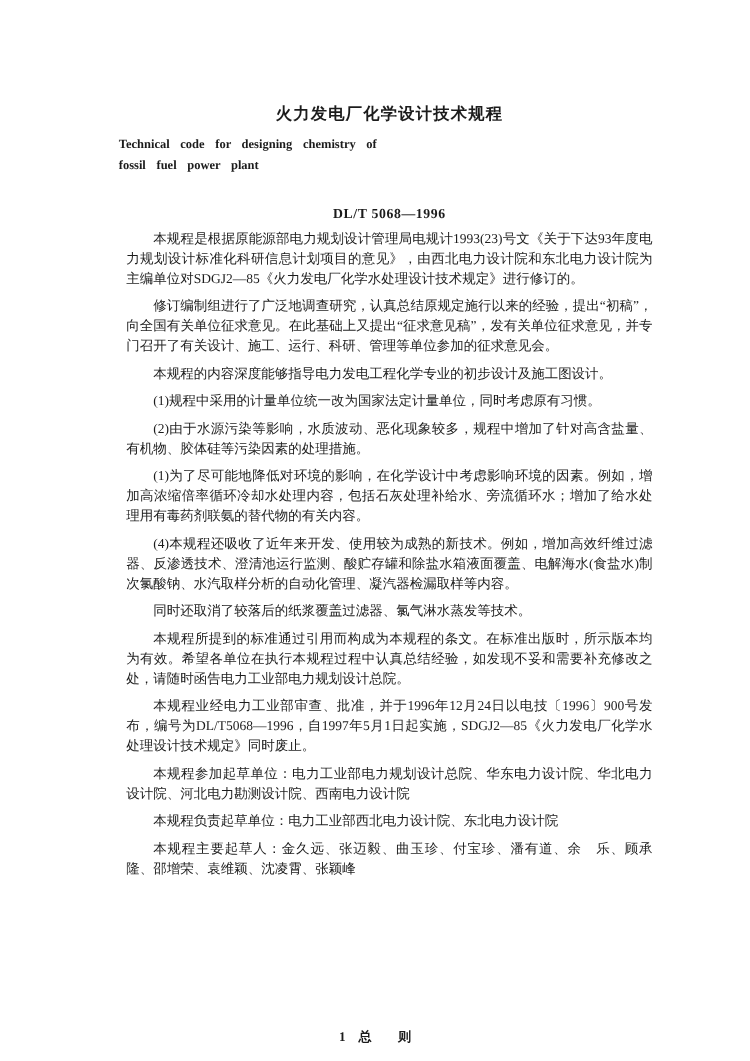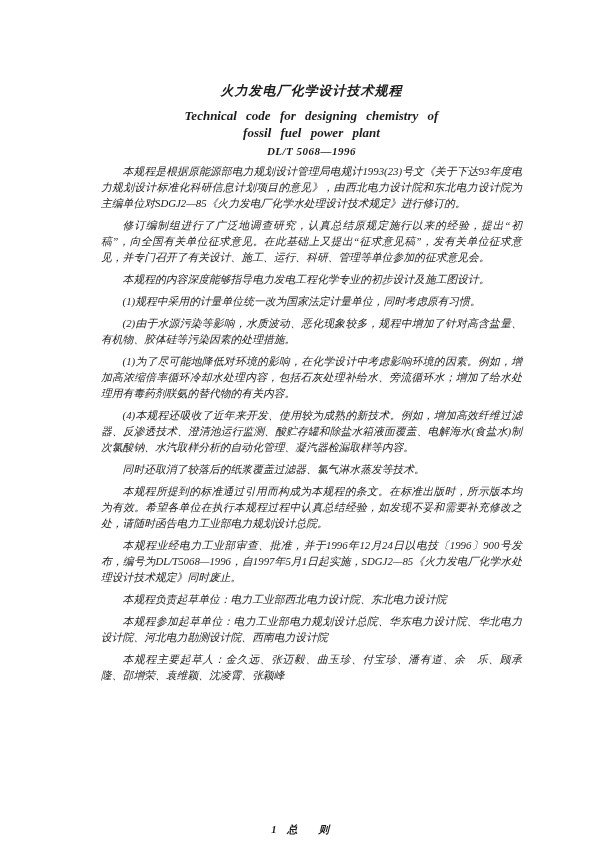--- a/index.html
+++ b/index.html
@@ -10,42 +10,40 @@
   .page {
     position: relative;
     width: 600px;
     height: 849px;
     background: #ffffff;
     box-sizing: border-box;
     padding: 82px 72px 0 95px;
     font-family: "Liberation Serif", "DejaVu Serif", serif;
     color: #1c1c1c;
     overflow: hidden;
-    font-style: italic;
   }
   .title-zh {
     font-size: 13px;
     font-weight: bold;
     text-align: center;
     letter-spacing: 1px;
     margin: 0 0 7px 0;
   }
   .title-en {
-    font-size: 13px;
+    font-size: 10px;
     font-weight: bold;
-    text-align: center;
     word-spacing: 6px;
     line-height: 17px;
     margin: 0;
   }
   .doc-code {
     font-size: 11px;
     font-weight: bold;
     text-align: center;
-    margin: 4px 0 0 0;
+    margin: 24px 0 0 0;
     letter-spacing: 0.5px;
   }
   .foreword-heading {
     font-size: 11.5px;
     font-weight: bold;
     text-align: center;
     margin: 17px 0 9px 0;
     white-space: pre;
   }
   .para {
@@ -83,20 +81,20 @@
       <p class="para">本规程是根据原能源部电力规划设计管理局电规计1993(23)号文《关于下达93年度电力规划设计标准化科研信息计划项目的意见》，由西北电力设计院和东北电力设计院为主编单位对SDGJ2—85《火力发电厂化学水处理设计技术规定》进行修订的。</p>
       <p class="para">修订编制组进行了广泛地调查研究，认真总结原规定施行以来的经验，提出“初稿”，向全国有关单位征求意见。在此基础上又提出“征求意见稿”，发有关单位征求意见，并专门召开了有关设计、施工、运行、科研、管理等单位参加的征求意见会。</p>
       <p class="para">本规程的内容深度能够指导电力发电工程化学专业的初步设计及施工图设计。</p>
       <p class="para">(1)规程中采用的计量单位统一改为国家法定计量单位，同时考虑原有习惯。</p>
       <p class="para">(2)由于水源污染等影响，水质波动、恶化现象较多，规程中增加了针对高含盐量、有机物、胶体硅等污染因素的处理措施。</p>
       <p class="para">(1)为了尽可能地降低对环境的影响，在化学设计中考虑影响环境的因素。例如，增加高浓缩倍率循环冷却水处理内容，包括石灰处理补给水、旁流循环水；增加了给水处理用有毒药剂联氨的替代物的有关内容。</p>
       <p class="para">(4)本规程还吸收了近年来开发、使用较为成熟的新技术。例如，增加高效纤维过滤器、反渗透技术、澄清池运行监测、酸贮存罐和除盐水箱液面覆盖、电解海水(食盐水)制次氯酸钠、水汽取样分析的自动化管理、凝汽器检漏取样等内容。</p>
       <p class="para">同时还取消了较落后的纸浆覆盖过滤器、氯气淋水蒸发等技术。</p>
       <p class="para">本规程所提到的标准通过引用而构成为本规程的条文。在标准出版时，所示版本均为有效。希望各单位在执行本规程过程中认真总结经验，如发现不妥和需要补充修改之处，请随时函告电力工业部电力规划设计总院。</p>
       <p class="para">本规程业经电力工业部审查、批准，并于1996年12月24日以电技〔1996〕900号发布，编号为DL/T5068—1996，自1997年5月1日起实施，SDGJ2—85《火力发电厂化学水处理设计技术规定》同时废止。</p>
+      <p class="para">本规程参加起草单位：电力工业部电力规划设计总院、华东电力设计院、华北电力设计院、河北电力勘测设计院、西南电力设计院</p>
       <p class="para">本规程负责起草单位：电力工业部西北电力设计院、东北电力设计院</p>
-      <p class="para">本规程参加起草单位：电力工业部电力规划设计总院、华东电力设计院、华北电力设计院、河北电力勘测设计院、西南电力设计院</p>
       <p class="para">本规程主要起草人：金久远、张迈毅、曲玉珍、付宝珍、潘有道、余　乐、顾承隆、邵增荣、袁维颖、沈凌霄、张颖峰</p>
     </div>
 
   <div class="footer-heading">1　总　　则</div>
 
 </div>
 
 </body></html>

